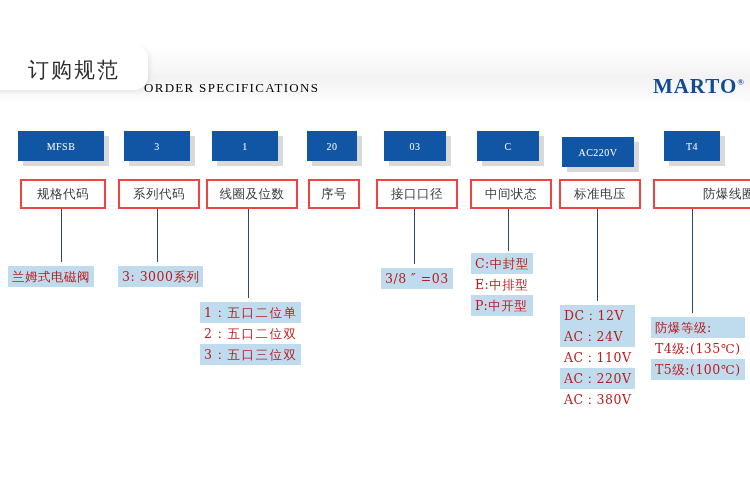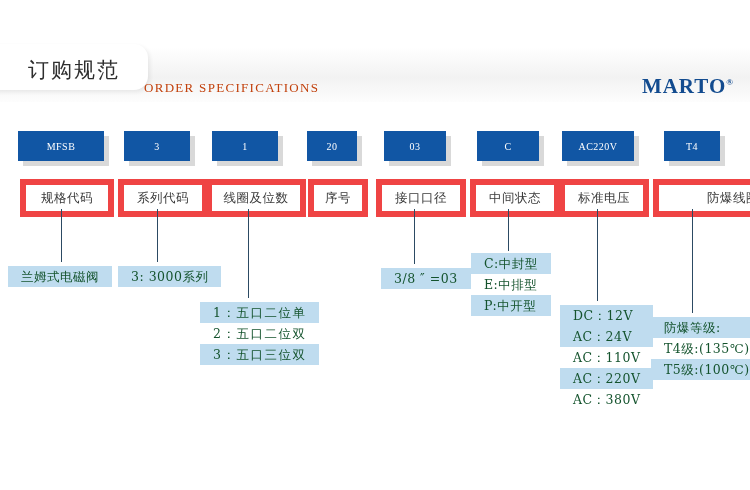--- a/index.html
+++ b/index.html
@@ -41,27 +41,27 @@
     letter-spacing: 2px;
     color: #2e2e2e;
     font-family: "DejaVu Serif", "Liberation Serif", serif;
     white-space: nowrap;
   }
   .title-en {
     position: absolute;
     left: 144px; top: 80px;
     font-size: 13px;
     letter-spacing: 1.3px;
-    color: #c2410c;
+    color: #000000;
     font-family: "Liberation Serif", serif;
     white-space: nowrap;
   }
   .brand {
     position: absolute;
-    right: 16px; top: 74px;
+    right: 5px; top: 74px;
     font-size: 21px;
     font-weight: bold;
     letter-spacing: 1px;
     color: #124b8f;
     font-family: "Liberation Serif", serif;
     white-space: nowrap;
   }
   .brand sup {
     font-size: 9px;
     vertical-align: super;
@@ -79,21 +79,21 @@
     justify-content: center;
     box-shadow: 5px 5px 0 rgba(170,170,170,0.45);
     font-family: "Liberation Serif", serif;
     white-space: nowrap;
   }
 
   .name-box {
     position: absolute;
     height: 26px;
     background: #ffffff;
-    border: 6px solid #ef4444;
+    border: 2px solid #ef4444;
     color: #3a3a3a;
     font-size: 12.5px;
     letter-spacing: 0.5px;
     display: flex;
     align-items: center;
     justify-content: center;
     font-family: "DejaVu Serif", "Liberation Serif", serif;
     white-space: nowrap;
   }
 
@@ -105,22 +105,22 @@
 
   .detail-list {
     position: absolute;
     display: flex;
     flex-direction: column;
     white-space: nowrap;
   }
   .detail-item {
     font-size: 12.5px;
     line-height: 19px;
-    padding: 1px 13px;
-    color: #14532d;
+    padding: 1px 4px;
+    color: #b91c1c;
     letter-spacing: 0.5px;
     font-family: "DejaVu Serif", "Liberation Serif", serif;
     white-space: nowrap;
   }
   .detail-item.hl {
     background: #bfdcef;
   }
   .detail-item.wide {
     letter-spacing: 1.5px;
   }
@@ -164,21 +164,21 @@
       <div class="detail-item hl">3/8 ″ =03</div>
     </div>
     <div class="code-box" style="left: 477px; width: 62px; top: 131px;">C</div>
     <div class="name-box" style="left: 470px; width: 78px; top: 179px;">中间状态</div>
     <div class="connector" style="left: 508px; top: 209px; height: 42px;"></div>
     <div class="detail-list" style="left: 471px; top: 253px;">
       <div class="detail-item hl">C:中封型</div>
       <div class="detail-item">E:中排型</div>
       <div class="detail-item hl">P:中开型</div>
     </div>
-    <div class="code-box" style="left: 562px; width: 72px; top: 131px;">AC220V</div>
+    <div class="code-box" style="left: 562px; width: 72px; top: 137px;">AC220V</div>
     <div class="name-box" style="left: 559px; width: 78px; top: 179px;">标准电压</div>
     <div class="connector" style="left: 597px; top: 209px; height: 92px;"></div>
     <div class="detail-list" style="left: 560px; top: 305px;">
       <div class="detail-item hl">DC：12V</div>
       <div class="detail-item hl">AC：24V</div>
       <div class="detail-item">AC：110V</div>
       <div class="detail-item hl">AC：220V</div>
       <div class="detail-item">AC：380V</div>
     </div>
     <div class="code-box" style="left: 664px; width: 56px; top: 131px;">T4</div>

